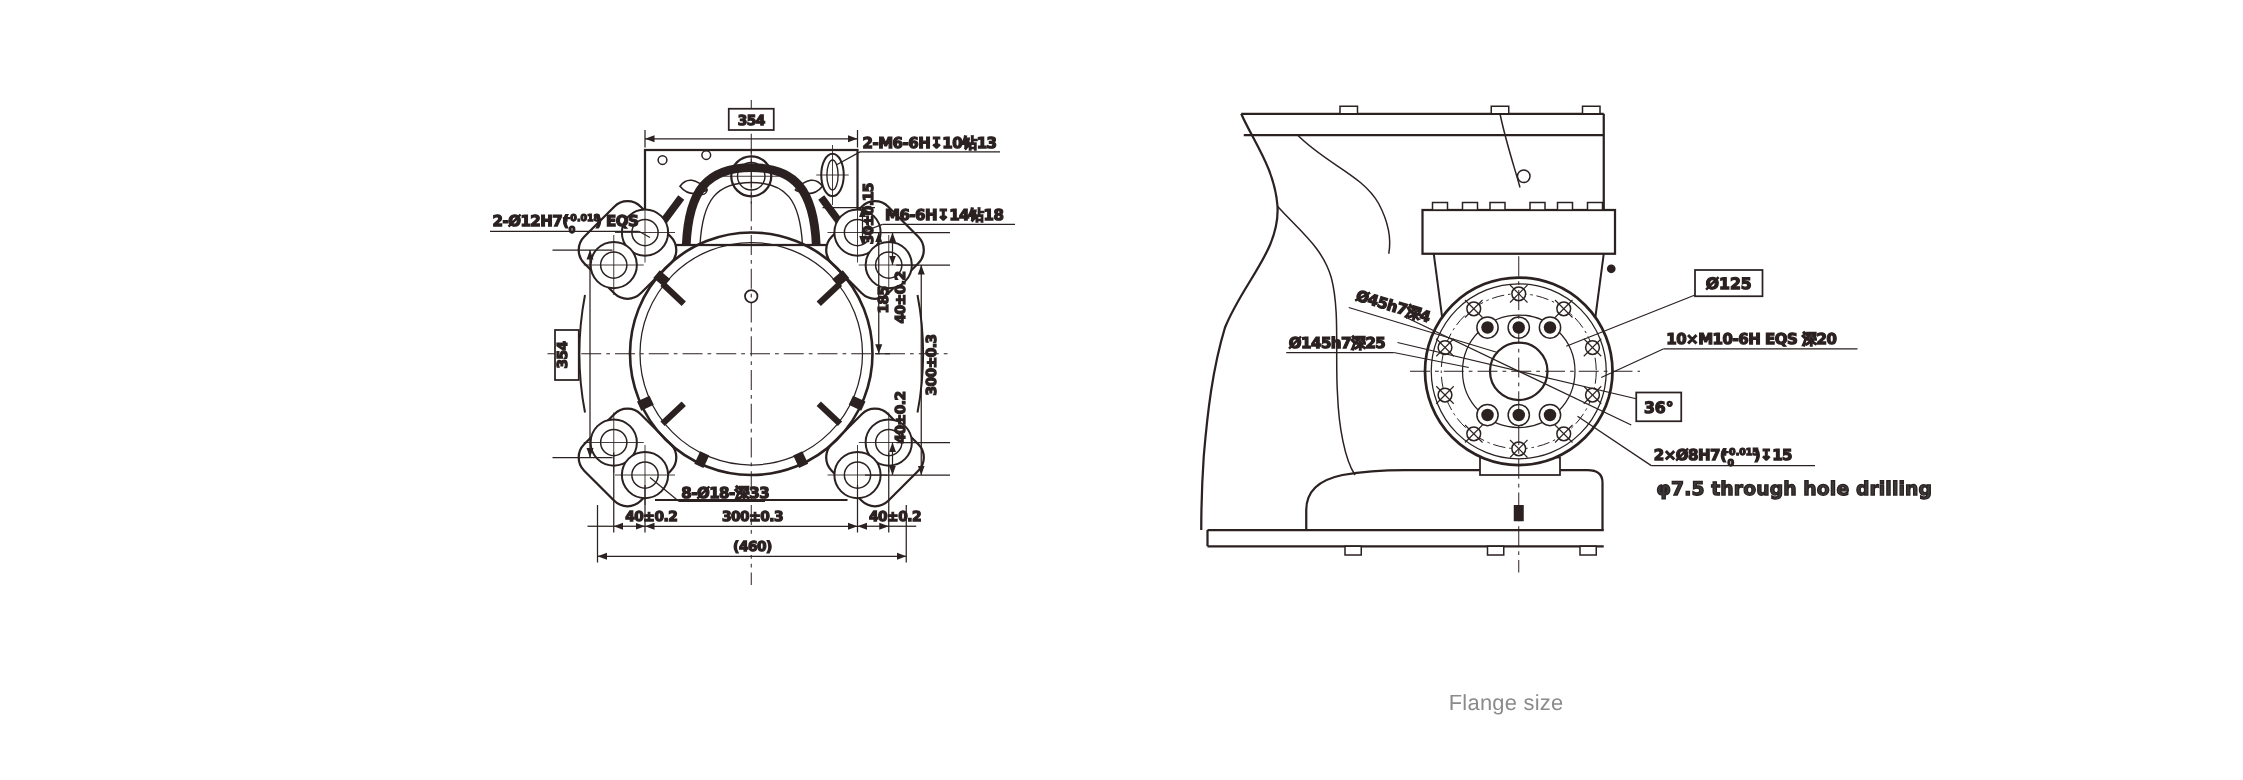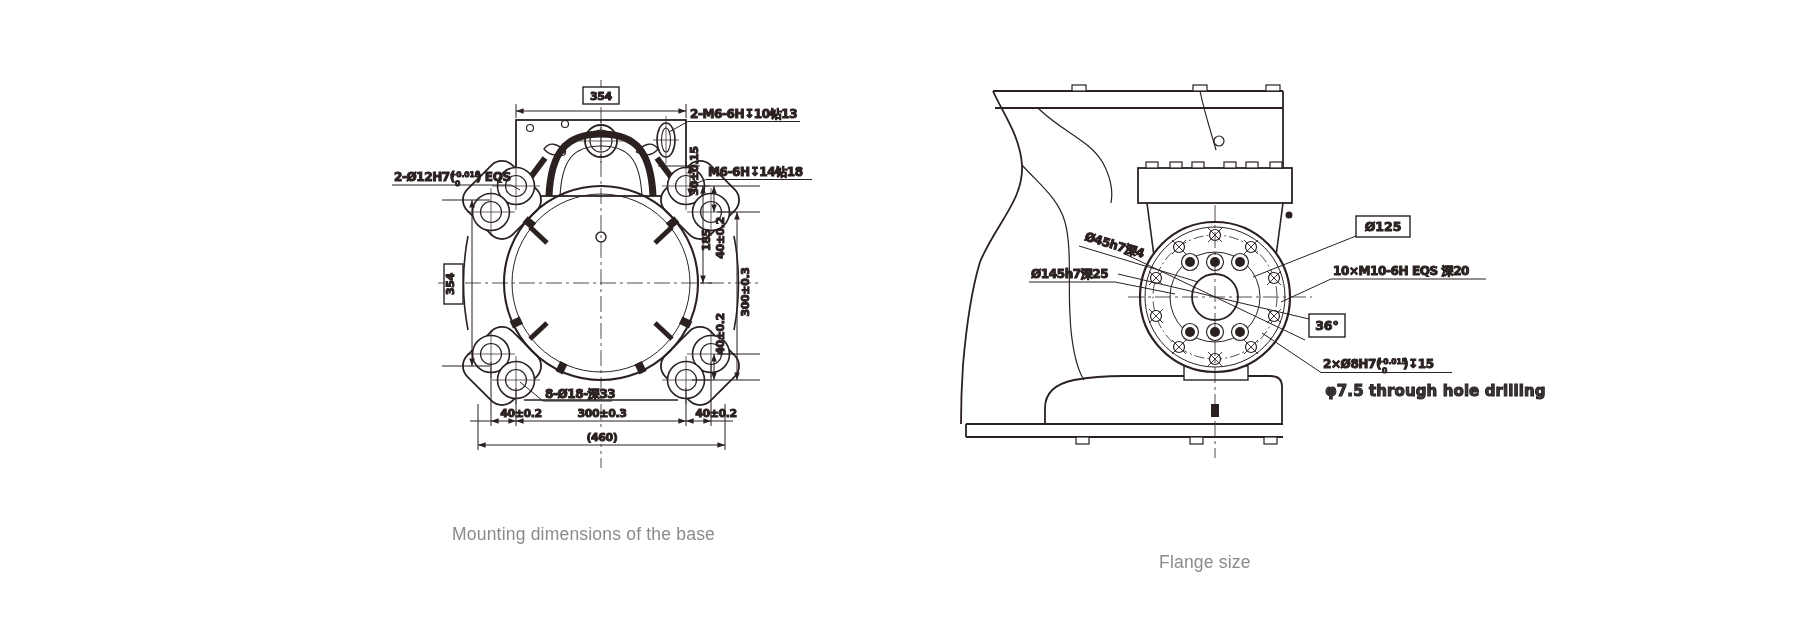--- a/index.html
+++ b/index.html
@@ -297,15 +297,14 @@
       <text class="sm" x="1382" y="373">0</text>
       <text class="lbl" x="1403" y="368">)↧15</text>
       <line x1="1321" y1="372.5" x2="1452" y2="372.5"></line>
       <line x1="1321" y1="372.5" x2="1262" y2="333"></line>
     </g>
 
     <text class="eng" x="1325" y="396">φ7.5 through hole drilling</text>
   </g>
 </svg>
 
-<div class="caption" style="left:452px;top:524px">Mounting dimensions of the base</div>
 <div class="caption" style="left:1159px;top:552px">Flange size</div>
 </div>
 
 </body></html>

